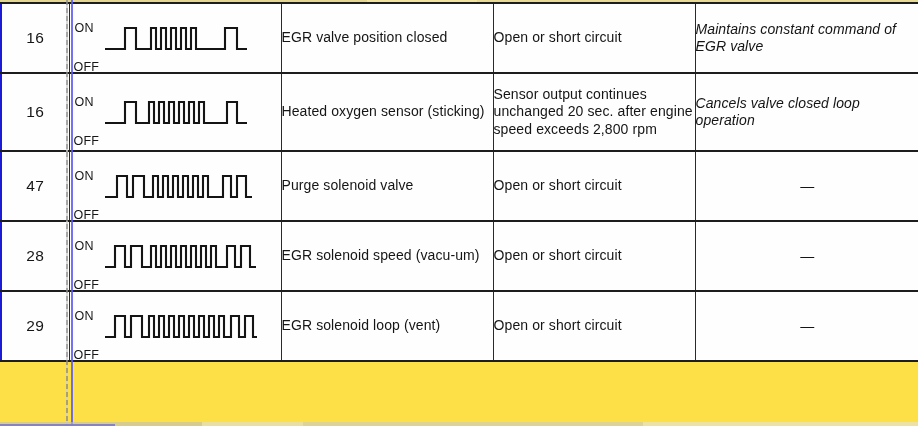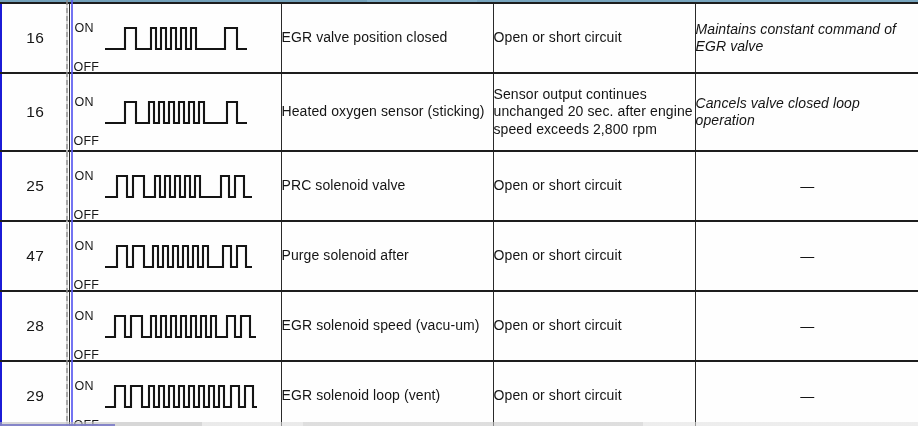--- a/index.html
+++ b/index.html
@@ -7,21 +7,21 @@
     width:918px;height:426px;overflow:hidden;
     font-family:"Liberation Sans","DejaVu Sans",sans-serif;
     color:#141414;
     -webkit-font-smoothing:antialiased;
   }
 
   
   #scan{
     position:relative;
     width:918px;height:426px;
-    background:#0369a1;
+    background:#fde047;
   }
 
   
   .scan-edge-top{
     position:absolute;left:0;top:0;width:918px;height:3px;
     background:linear-gradient(90deg,#cfcfcf 0 40%,#e8e8e8 40% 52%,#d6d6d6 52% 100%);
     opacity:.55;
   }
   .scan-edge-bottom{
     position:absolute;left:0;bottom:0;width:918px;height:4px;
@@ -206,63 +206,38 @@
           <div class="txt">Heated oxygen sensor (sticking)</div>
         </td>
         <td class="txt-cell txt-cond">
           <div class="txt">Sensor output continues unchanged 20 sec. after engine speed exceeds 2,800 rpm</div>
         </td>
         <td class="txt-cell txt-eff">
           <div class="txt">Cancels valve closed loop operation</div>
         </td>
       </tr>
 
-      <tr class="r2">
-        <td class="code-cell">
-          <span class="code-num">25</span>
-        </td>
-        <td class="wave-cell">
-          <div class="wave-wrap">
-            <div class="onoff">
-              <span class="on-lbl">ON</span>
-              <span class="off-lbl">OFF</span>
-            </div>
-            <svg class="wave-svg" width="152" height="34" viewBox="0 0 152 34">
-              <polyline fill="none" stroke="#141414" stroke-width="2.1" stroke-linejoin="miter" stroke-linecap="butt" points="2,28 14,28 14,7 24,7 24,28 30,28 30,7 41,7 41,28 52,28 52,7 57,7 57,28 62,28 62,7 67,7 67,28 72,28 72,7 77,7 77,28 82,28 82,7 87,7 87,28 92,28 92,7 97,7 97,28 118,28 118,7 126,7 126,28 132,28 132,7 141,7 141,28 149,28"></polyline>
-            </svg>
-          </div>
-        </td>
-        <td class="txt-cell">
-          <div class="txt">PRC solenoid valve</div>
-        </td>
-        <td class="txt-cell txt-cond">
-          <div class="txt">Open or short circuit</div>
-        </td>
-        <td class="dash-cell">
-          <span class="dash">—</span>
-        </td>
-      </tr>
 
       <tr class="r3">
         <td class="code-cell">
           <span class="code-num">47</span>
         </td>
         <td class="wave-cell">
           <div class="wave-wrap">
             <div class="onoff">
               <span class="on-lbl">ON</span>
               <span class="off-lbl">OFF</span>
             </div>
             <svg class="wave-svg" width="152" height="34" viewBox="0 0 152 34">
               <polyline fill="none" stroke="#141414" stroke-width="2.1" stroke-linejoin="miter" stroke-linecap="butt" points="2,28 14,28 14,7 24,7 24,28 30,28 30,7 41,7 41,28 50,28 50,7 55,7 55,28 60,28 60,7 65,7 65,28 70,28 70,7 75,7 75,28 80,28 80,7 85,7 85,28 90,28 90,7 95,7 95,28 100,28 100,7 105,7 105,28 120,28 120,7 128,7 128,28 134,28 134,7 143,7 143,28 149,28"></polyline>
             </svg>
           </div>
         </td>
         <td class="txt-cell">
-          <div class="txt">Purge solenoid after</div>
+          <div class="txt">Purge solenoid valve</div>
         </td>
         <td class="txt-cell txt-cond">
           <div class="txt">Open or short circuit</div>
         </td>
         <td class="dash-cell">
           <span class="dash">—</span>
         </td>
       </tr>
 
       <tr class="r4">

